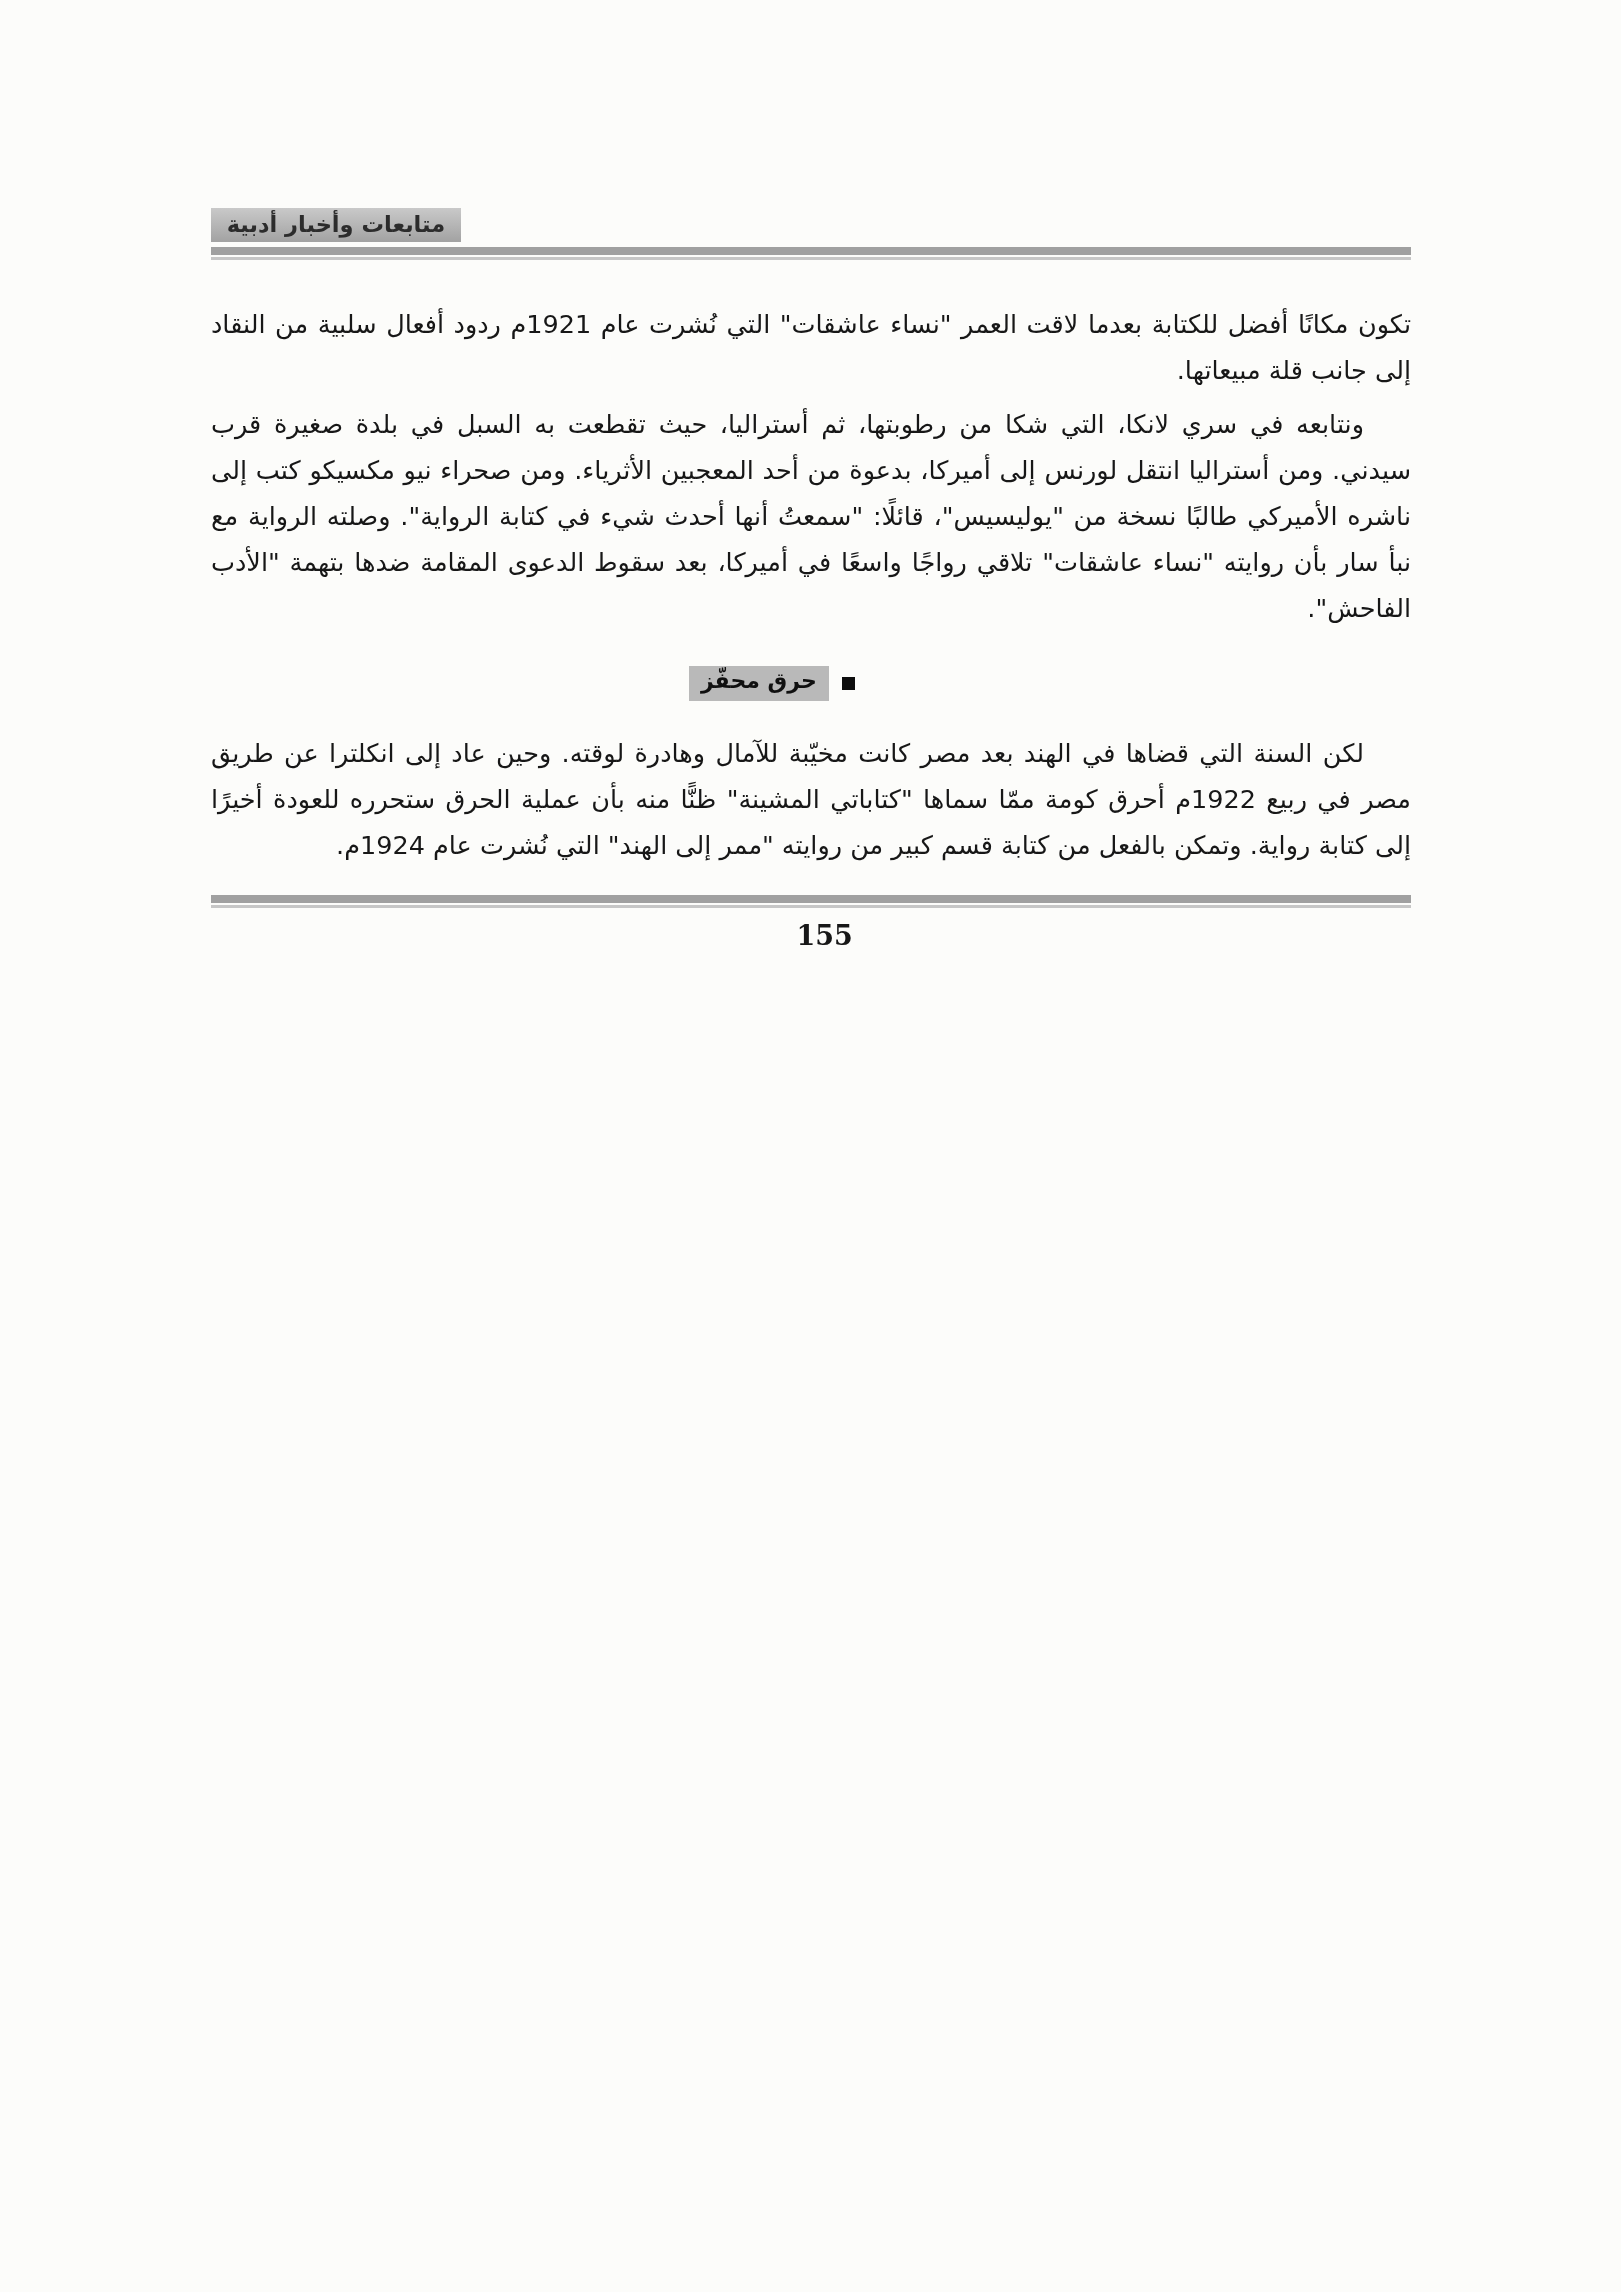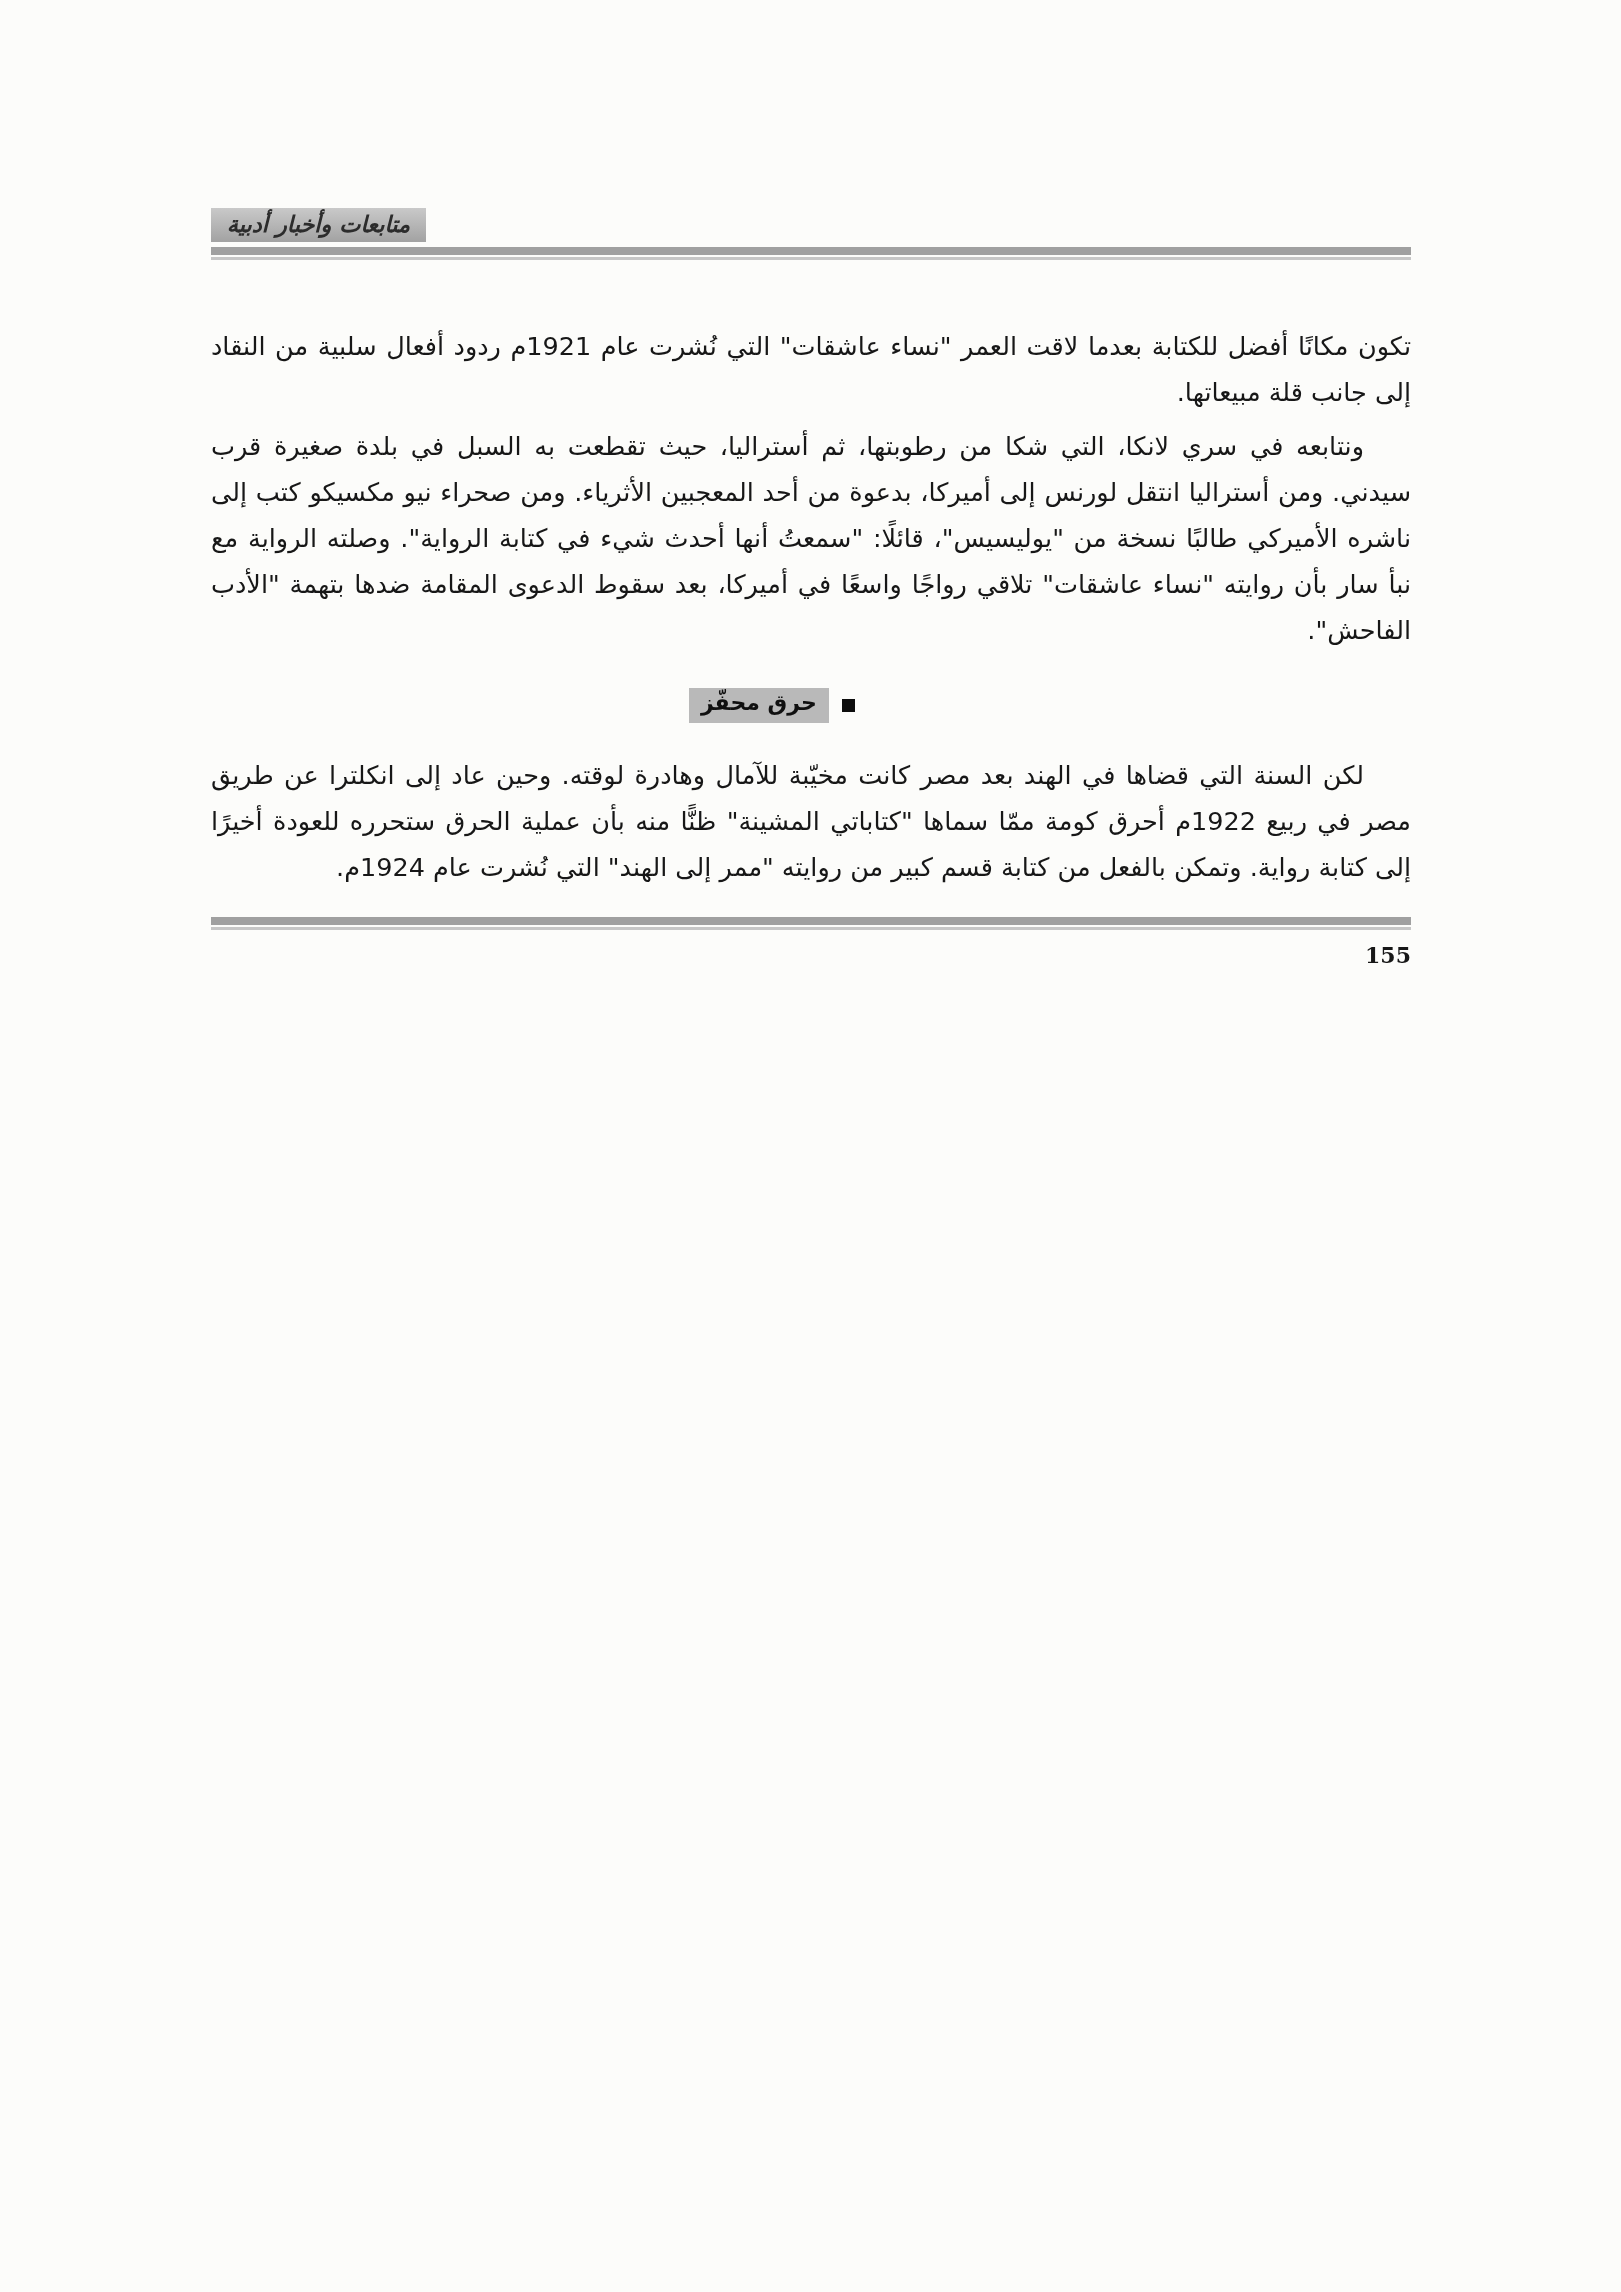--- a/index.html
+++ b/index.html
@@ -14,21 +14,21 @@
     margin: 0 auto;
     background: #fcfcfa;
     box-sizing: border-box;
     padding: 208px 210px 0 211px;
     font-family: "DejaVu Sans", sans-serif;
     color: #1c1c1c;
     overflow: hidden;
   }
 
   
-  .running-header { margin-bottom: 63px; font-style: italic; }
+  .running-header { margin-bottom: 41px; }
   .header-title-row { text-align: left; }
   .header-title {
     display: inline-block;
     direction: rtl;
     unicode-bidi: embed;
     font-weight: bold;
     font-size: 22.5px;
     line-height: 1.25;
     color: #2c2c2c;
     background: linear-gradient(#c9c9c9, #a2a2a2);
@@ -74,23 +74,23 @@
     color: #101010;
     background: #b9b9b9;
     padding: 1px 11.8px 5.9px 11.8px;
   }
 
   
   .page-footer { margin-top: 27.4px; }
   .page-number {
     font-family: "DejaVu Serif", serif;
     font-weight: bold;
-    font-size: 22px;
+    font-size: 27px;
     color: #171717;
-    text-align: right;
+    text-align: center;
     padding-left: 27.4px;
     margin-top: 11.8px;
   }
 </style>
 </head>
 <body>
 
 <div class="page">
 
   <header class="running-header">

